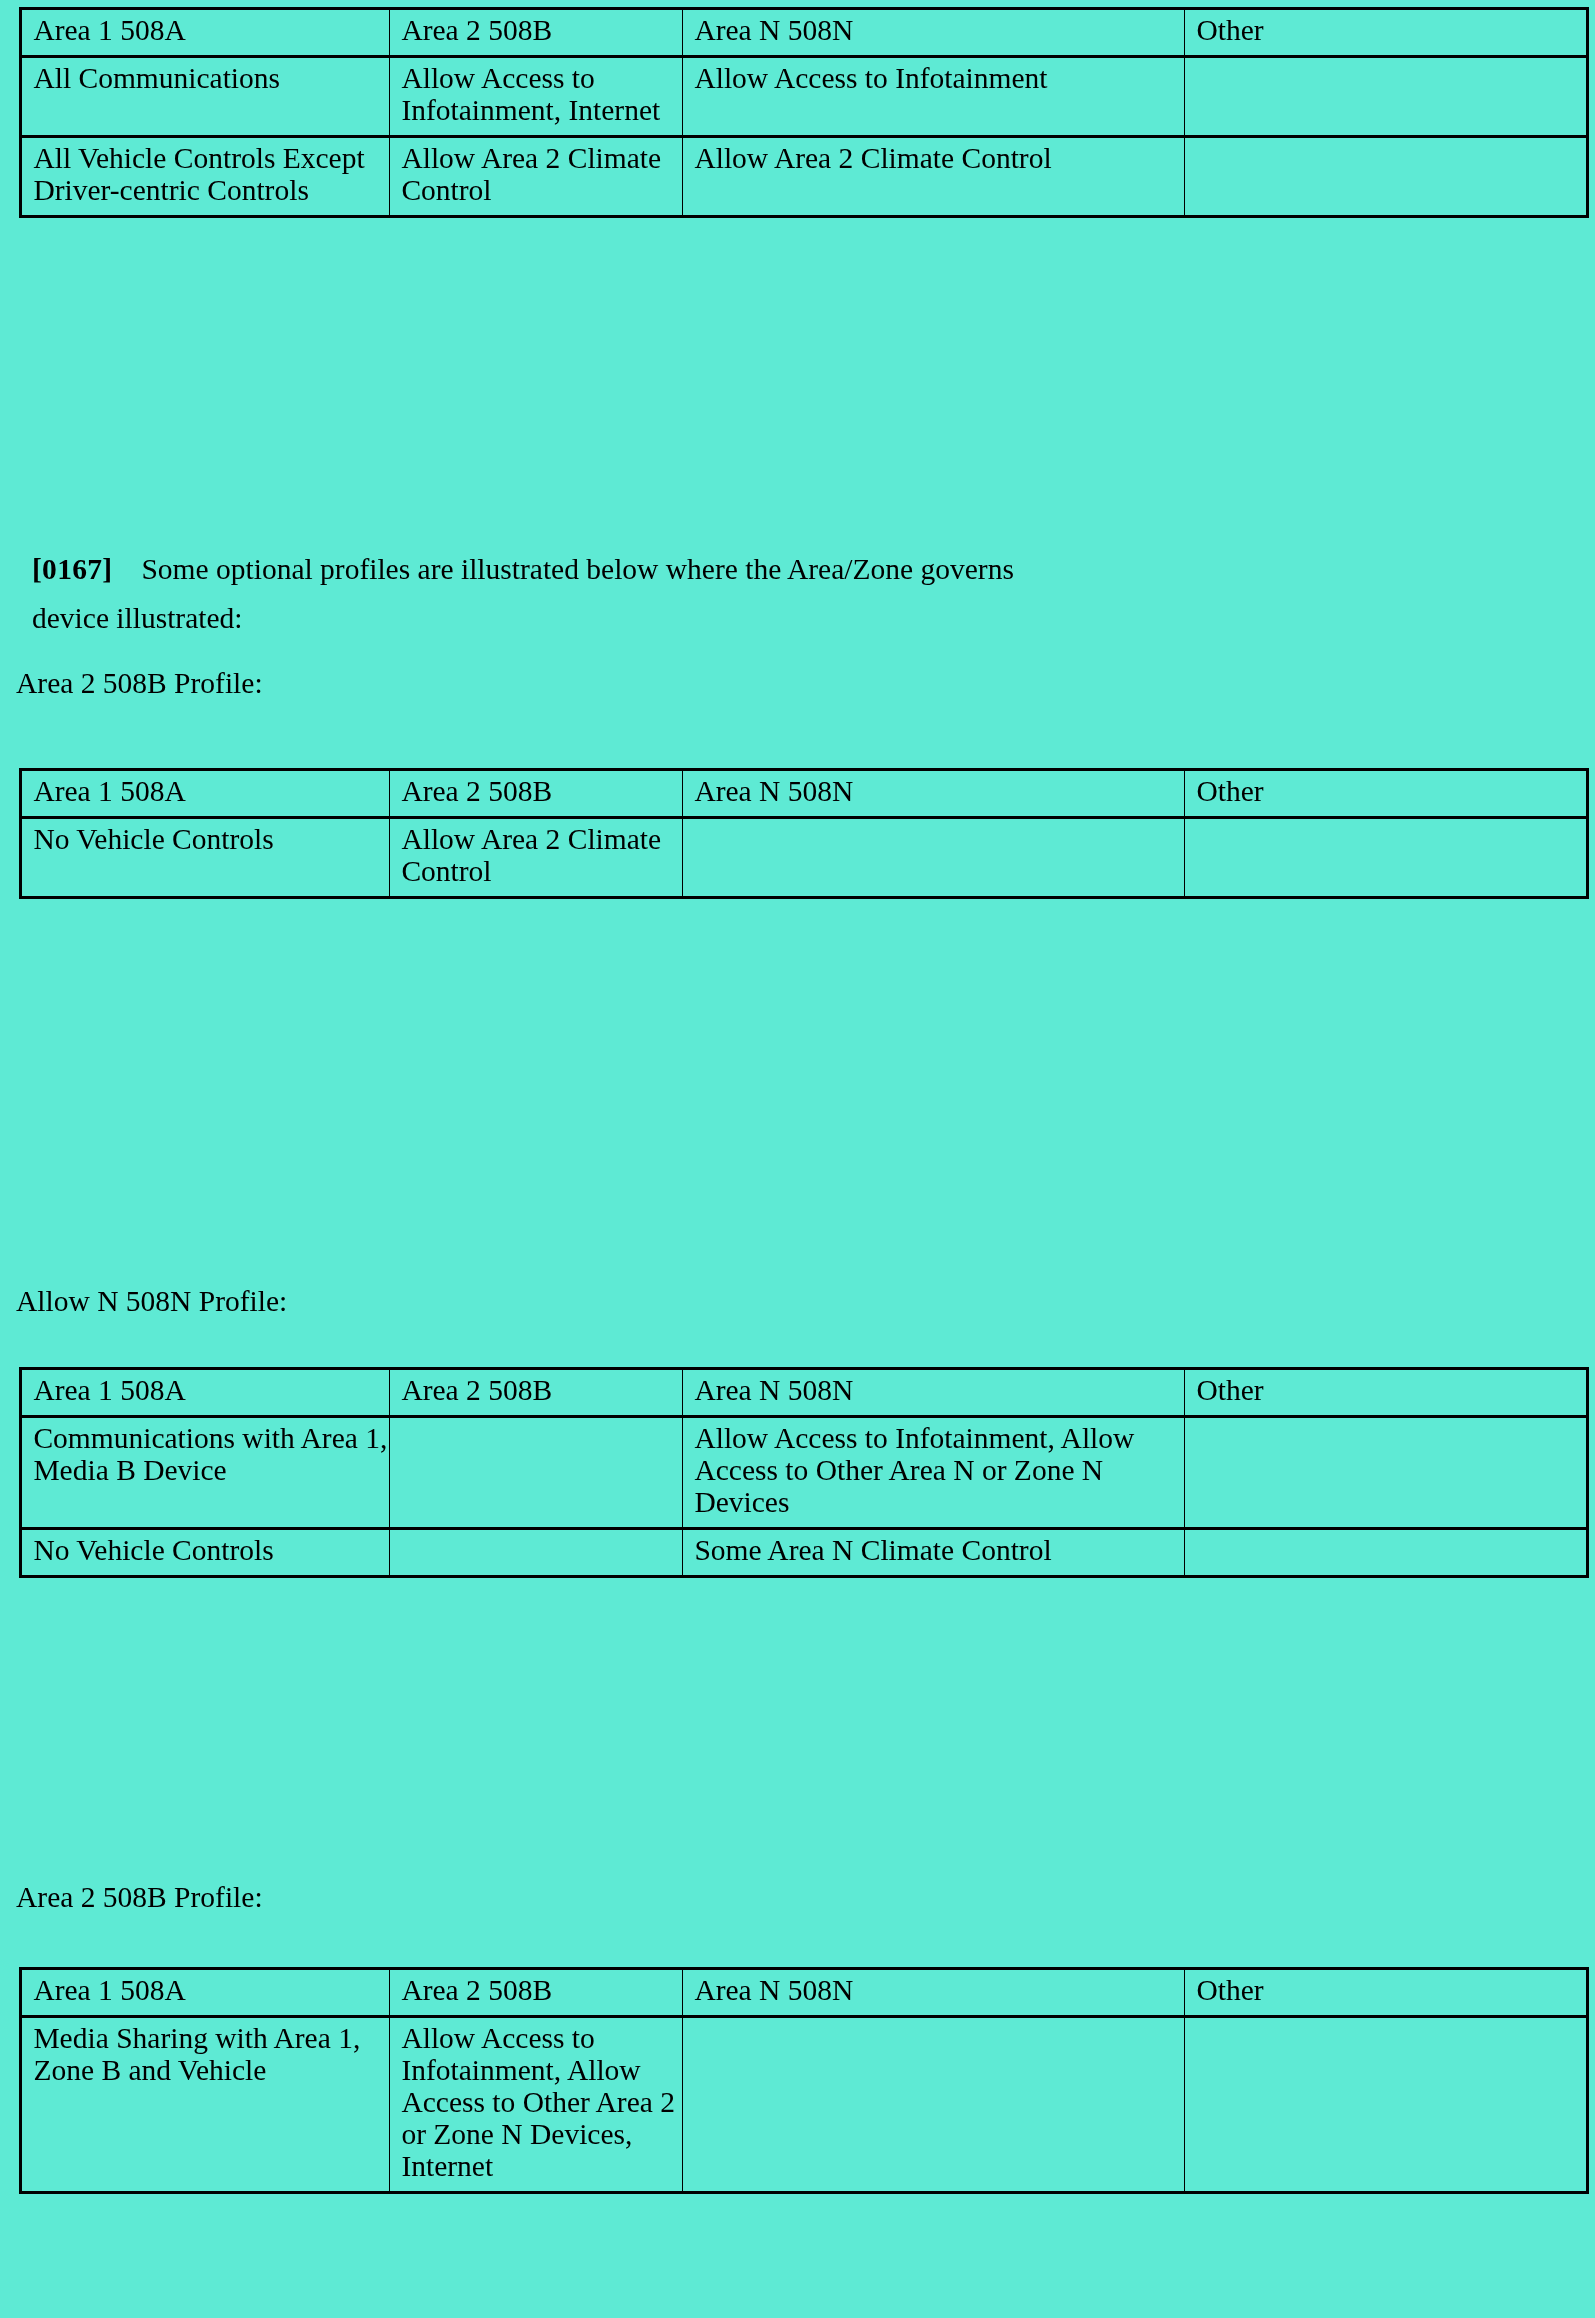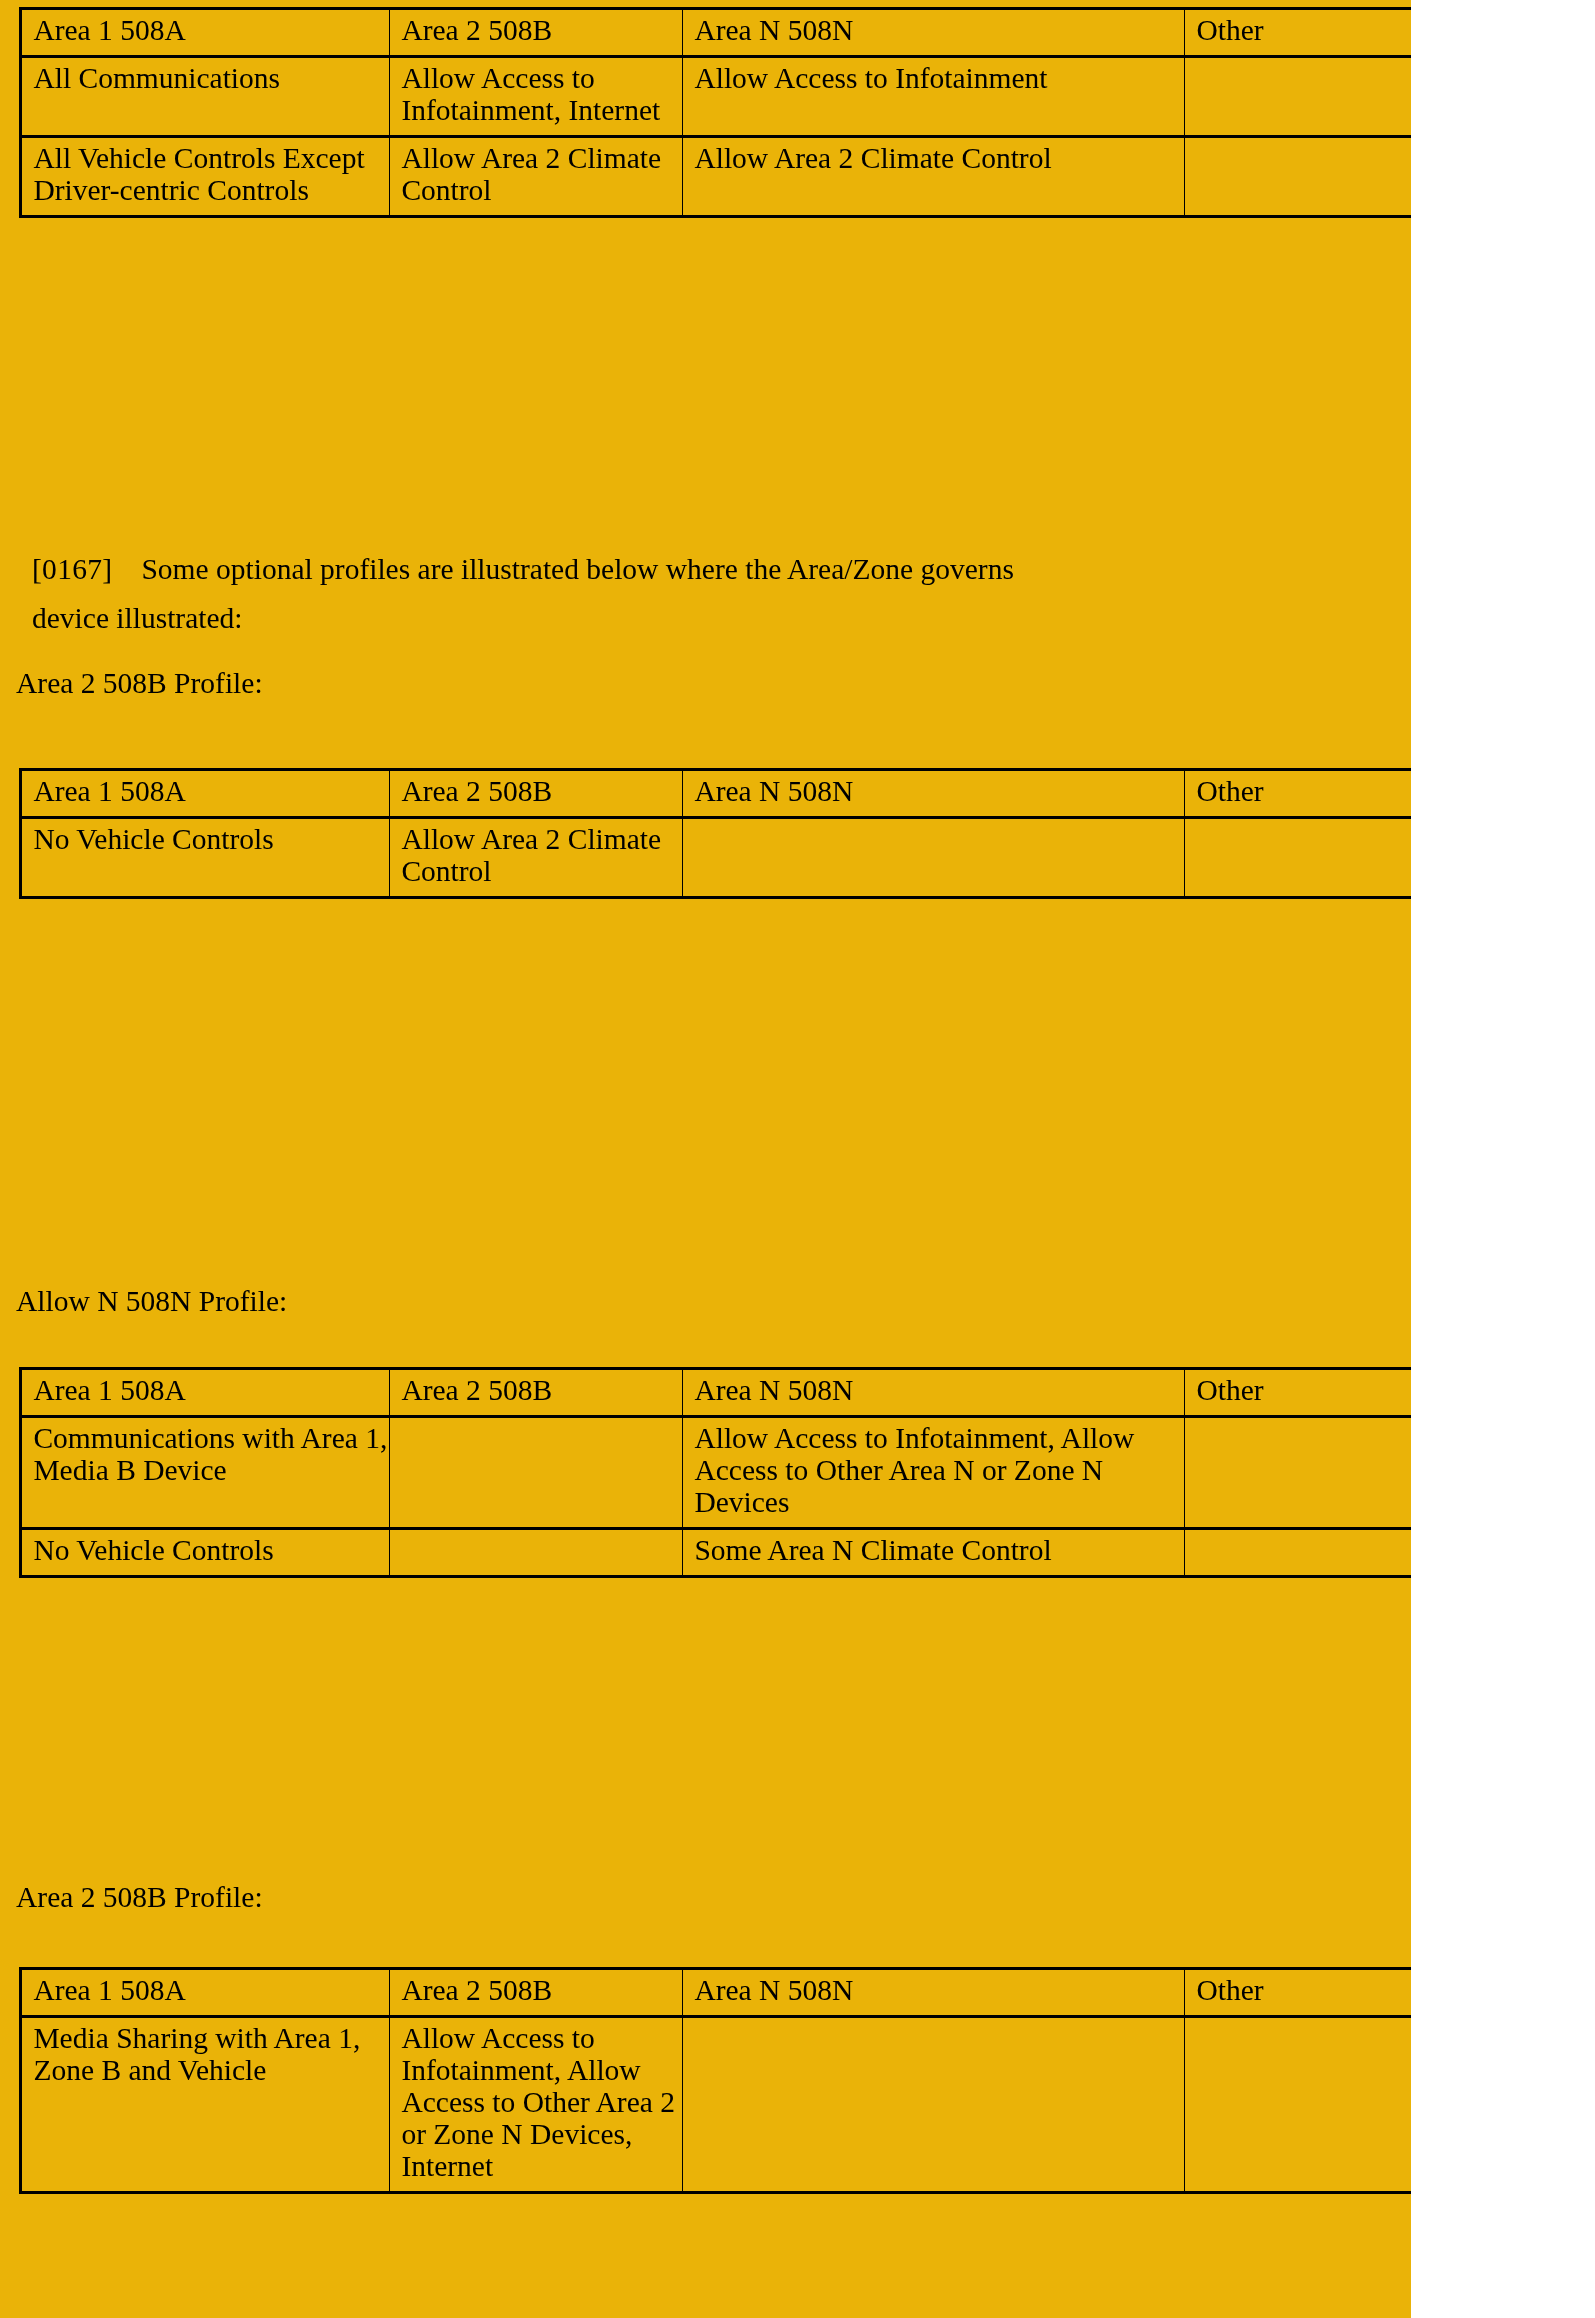--- a/index.html
+++ b/index.html
@@ -2,23 +2,23 @@
 <html style="font-size:13.5px"><head>
 <meta charset="utf-8">
 <style>
   html, body {
     margin: 0;
     padding: 0;
     background: #ffffff;
   }
   .page {
     position: relative;
-    width: 1411px;
+    width: 1595px;
     height: 2319px;
-    background: #eab308;
+    background: #5eead4;
     font-family: "Liberation Serif", "DejaVu Serif", serif;
     color: #000000;
     overflow: hidden;
   }
 
   
   table.profile-table {
     position: absolute;
     left: 18.6px;
     width: 1567px;
@@ -49,21 +49,21 @@
 
   
   .para {
     position: absolute;
     left: 32px;
     width: 1519px;
     font-size: 29.5px;
     line-height: 32px;
   }
   .para .pnum {
-    font-weight: normal;
+    font-weight: bold;
     letter-spacing: 0.3px;
   }
   .para .pgap { display: inline-block; width: 29px; }
 
   .caption {
     position: absolute;
     left: 16px;
     font-size: 29.5px;
     line-height: 32px;
     white-space: nowrap;

